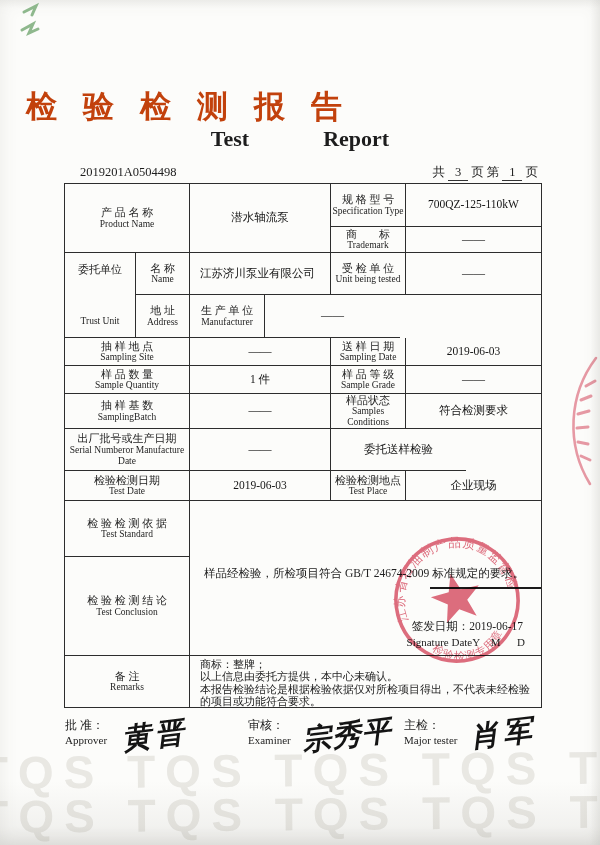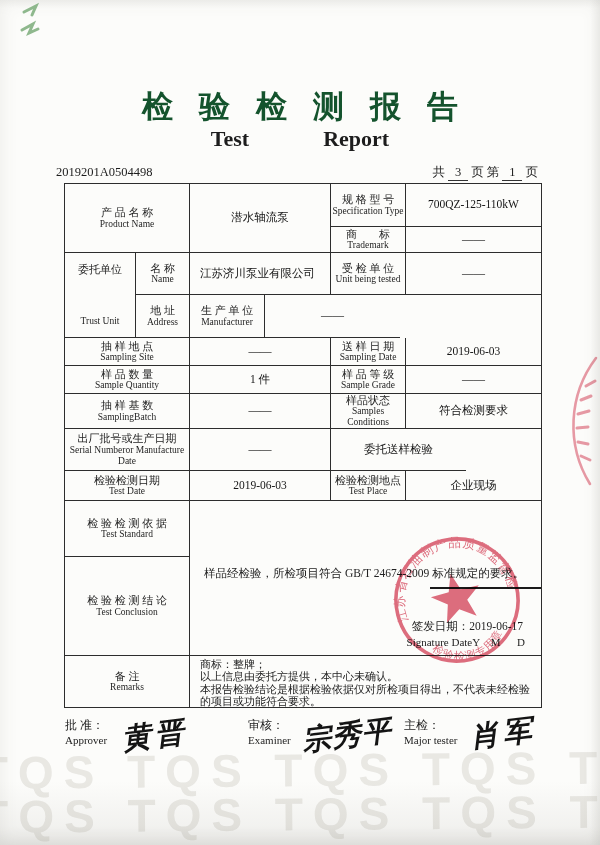--- a/index.html
+++ b/index.html
@@ -3,26 +3,26 @@
 <meta charset="utf-8">
 <style>
   html,body{margin:0;padding:0;background:#9a9a98;}
   .page{
     position:relative;width:600px;height:845px;margin:0 auto;
     background:#fcfcfa;overflow:hidden;
     font-family:"Liberation Serif","DejaVu Serif",serif;color:#222;
     box-shadow:inset 0 0 18px rgba(90,88,80,.10);
   }
   
-  .title-cn{position:absolute;top:86px;left:0;width:100%;text-align:center;
-    font-size:31px;font-weight:bold;letter-spacing:26px;text-indent:26px;color:#14532d;}
+  .title-cn{position:absolute;top:86px;left:0;width:100%;
+    font-size:31px;font-weight:bold;letter-spacing:26px;text-indent:26px;color:#c2410c;}
   .title-en{position:absolute;top:126px;left:0;width:100%;text-align:center;
     font-size:22px;font-weight:bold;color:#1d1d1d;}
   .title-en .gap{display:inline-block;width:74px;}
-  .doc-number{position:absolute;top:165px;left:56px;font-size:12.5px;color:#1d1d1d;}
+  .doc-number{position:absolute;top:165px;left:80px;font-size:12.5px;color:#1d1d1d;}
   .page-info{position:absolute;top:164px;right:62px;font-size:12.5px;color:#1d1d1d;}
   .page-info .num{display:inline-block;min-width:20px;text-align:center;border-bottom:1px solid #333;}
   
   .rtable{position:absolute;left:64px;top:183px;width:476px;border:1.6px solid #2d2d2d;box-sizing:content-box;background:transparent;}
   .trow,.subrow{display:flex;box-sizing:border-box;}
   .colwrap{display:flex;flex-direction:column;box-sizing:border-box;}
   .cell{box-sizing:border-box;display:flex;flex-direction:column;justify-content:center;align-items:center;
     text-align:center;overflow:hidden;line-height:1.15;}
   .br{border-right:1px solid #2d2d2d;}
   .bb{border-bottom:1px solid #2d2d2d;}

